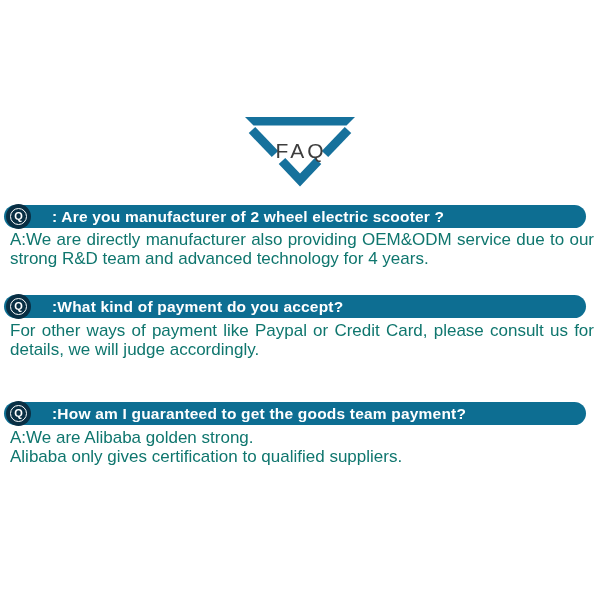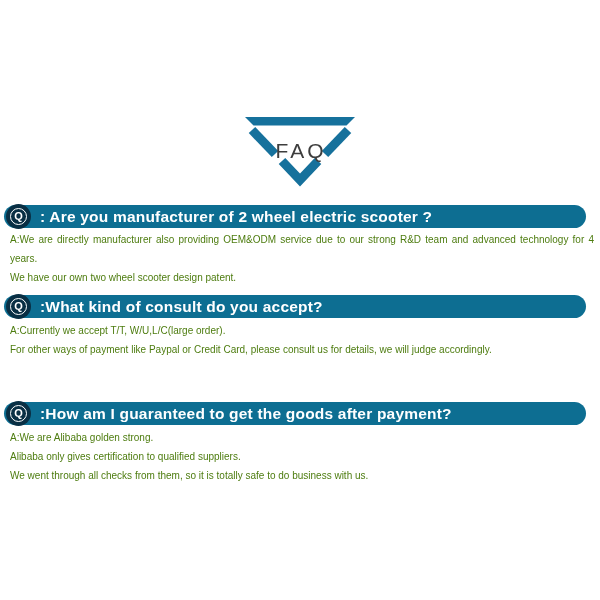--- a/index.html
+++ b/index.html
@@ -25,26 +25,26 @@
     display:flex;align-items:center;justify-content:center;
   }
   .qring{
     width:17px;height:17px;border-radius:50%;
     border:1.8px solid #ffffff;box-sizing:border-box;
     display:flex;align-items:center;justify-content:center;
   }
   .qletter{color:#ffffff;font-size:11px;font-weight:bold;line-height:1;}
   .qtext{
     color:#ffffff;font-size:15.5px;font-weight:bold;
-    margin-left:9px;white-space:pre;letter-spacing:0.2px;
+    margin-left:21px;white-space:pre;letter-spacing:0.2px;
   }
   
   .ans{
     position:absolute;left:10px;width:584px;
-    font-size:10px;line-height:19px;color:#4d7c0f;
+    font-size:17px;line-height:19px;color:#0f766e;
     text-align:justify;
   }
   .ans p{margin:0;}
   .ans1{top:230px}.ans2{top:321px}.ans3{top:428px}
 </style>
 </head>
 <body>
 
 <div class="page">
 
@@ -61,43 +61,40 @@
   <div class="qbar qbar1">
     <span class="qbadge">
       <span class="qring">
         <span class="qletter">Q</span>
       </span>
     </span>
     <span class="qtext">: Are you manufacturer of 2 wheel electric scooter ?</span>
   </div>
   <div class="ans ans1">
     <p>A:We are directly manufacturer also providing OEM&amp;ODM service due to our strong R&amp;D team and advanced technology for 4 years.</p>
-    <p>We have our own two wheel scooter design patent.</p>
   </div>
 
   <div class="qbar qbar2">
     <span class="qbadge">
       <span class="qring">
         <span class="qletter">Q</span>
       </span>
     </span>
-    <span class="qtext">:What kind of consult do you accept?</span>
+    <span class="qtext">:What kind of payment do you accept?</span>
   </div>
   <div class="ans ans2">
-    <p>A:Currently we accept T/T, W/U,L/C(large order).</p>
     <p>For other ways of payment like Paypal or Credit Card, please consult us for details, we will judge accordingly.</p>
   </div>
 
   <div class="qbar qbar3">
     <span class="qbadge">
       <span class="qring">
         <span class="qletter">Q</span>
       </span>
     </span>
-    <span class="qtext">:How am I guaranteed to get the goods after payment?</span>
+    <span class="qtext">:How am I guaranteed to get the goods team payment?</span>
   </div>
   <div class="ans ans3">
     <p>A:We are Alibaba golden strong.</p>
     <p>Alibaba only gives certification to qualified suppliers.</p>
-    <p>We went through all checks from them, so it is totally safe to do business with us.</p>
   </div>
 
 </div>
 
 </body></html>

